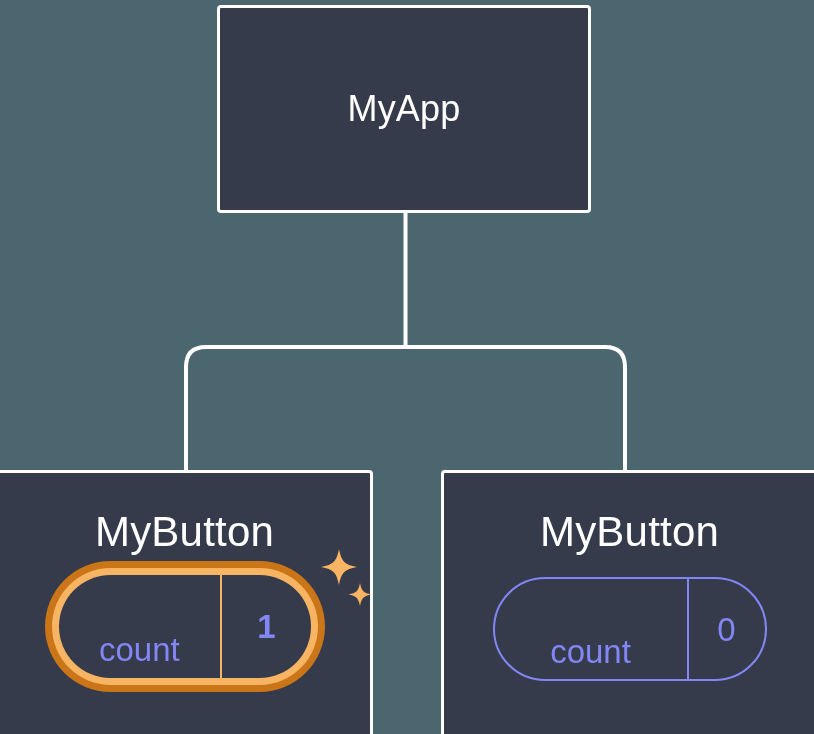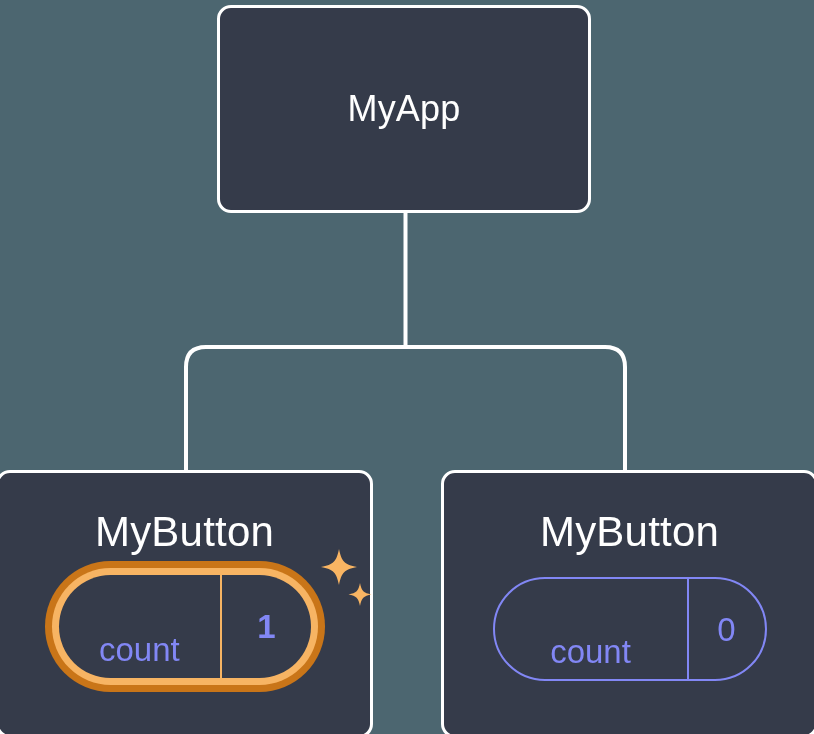--- a/index.html
+++ b/index.html
@@ -30,21 +30,21 @@
     height: 734px;
     pointer-events: none;
   }
 
   
   .node {
     position: absolute;
     box-sizing: border-box;
     background: #353b4a;
     border: 3px solid #ffffff;
-    border-radius: 14px;
+    border-radius: 4px;
     display: flex;
     flex-direction: column;
     align-items: center;
   }
   .node-root {
     left: 217px;
     top: 5px;
     width: 374px;
     height: 208px;
     justify-content: center;

